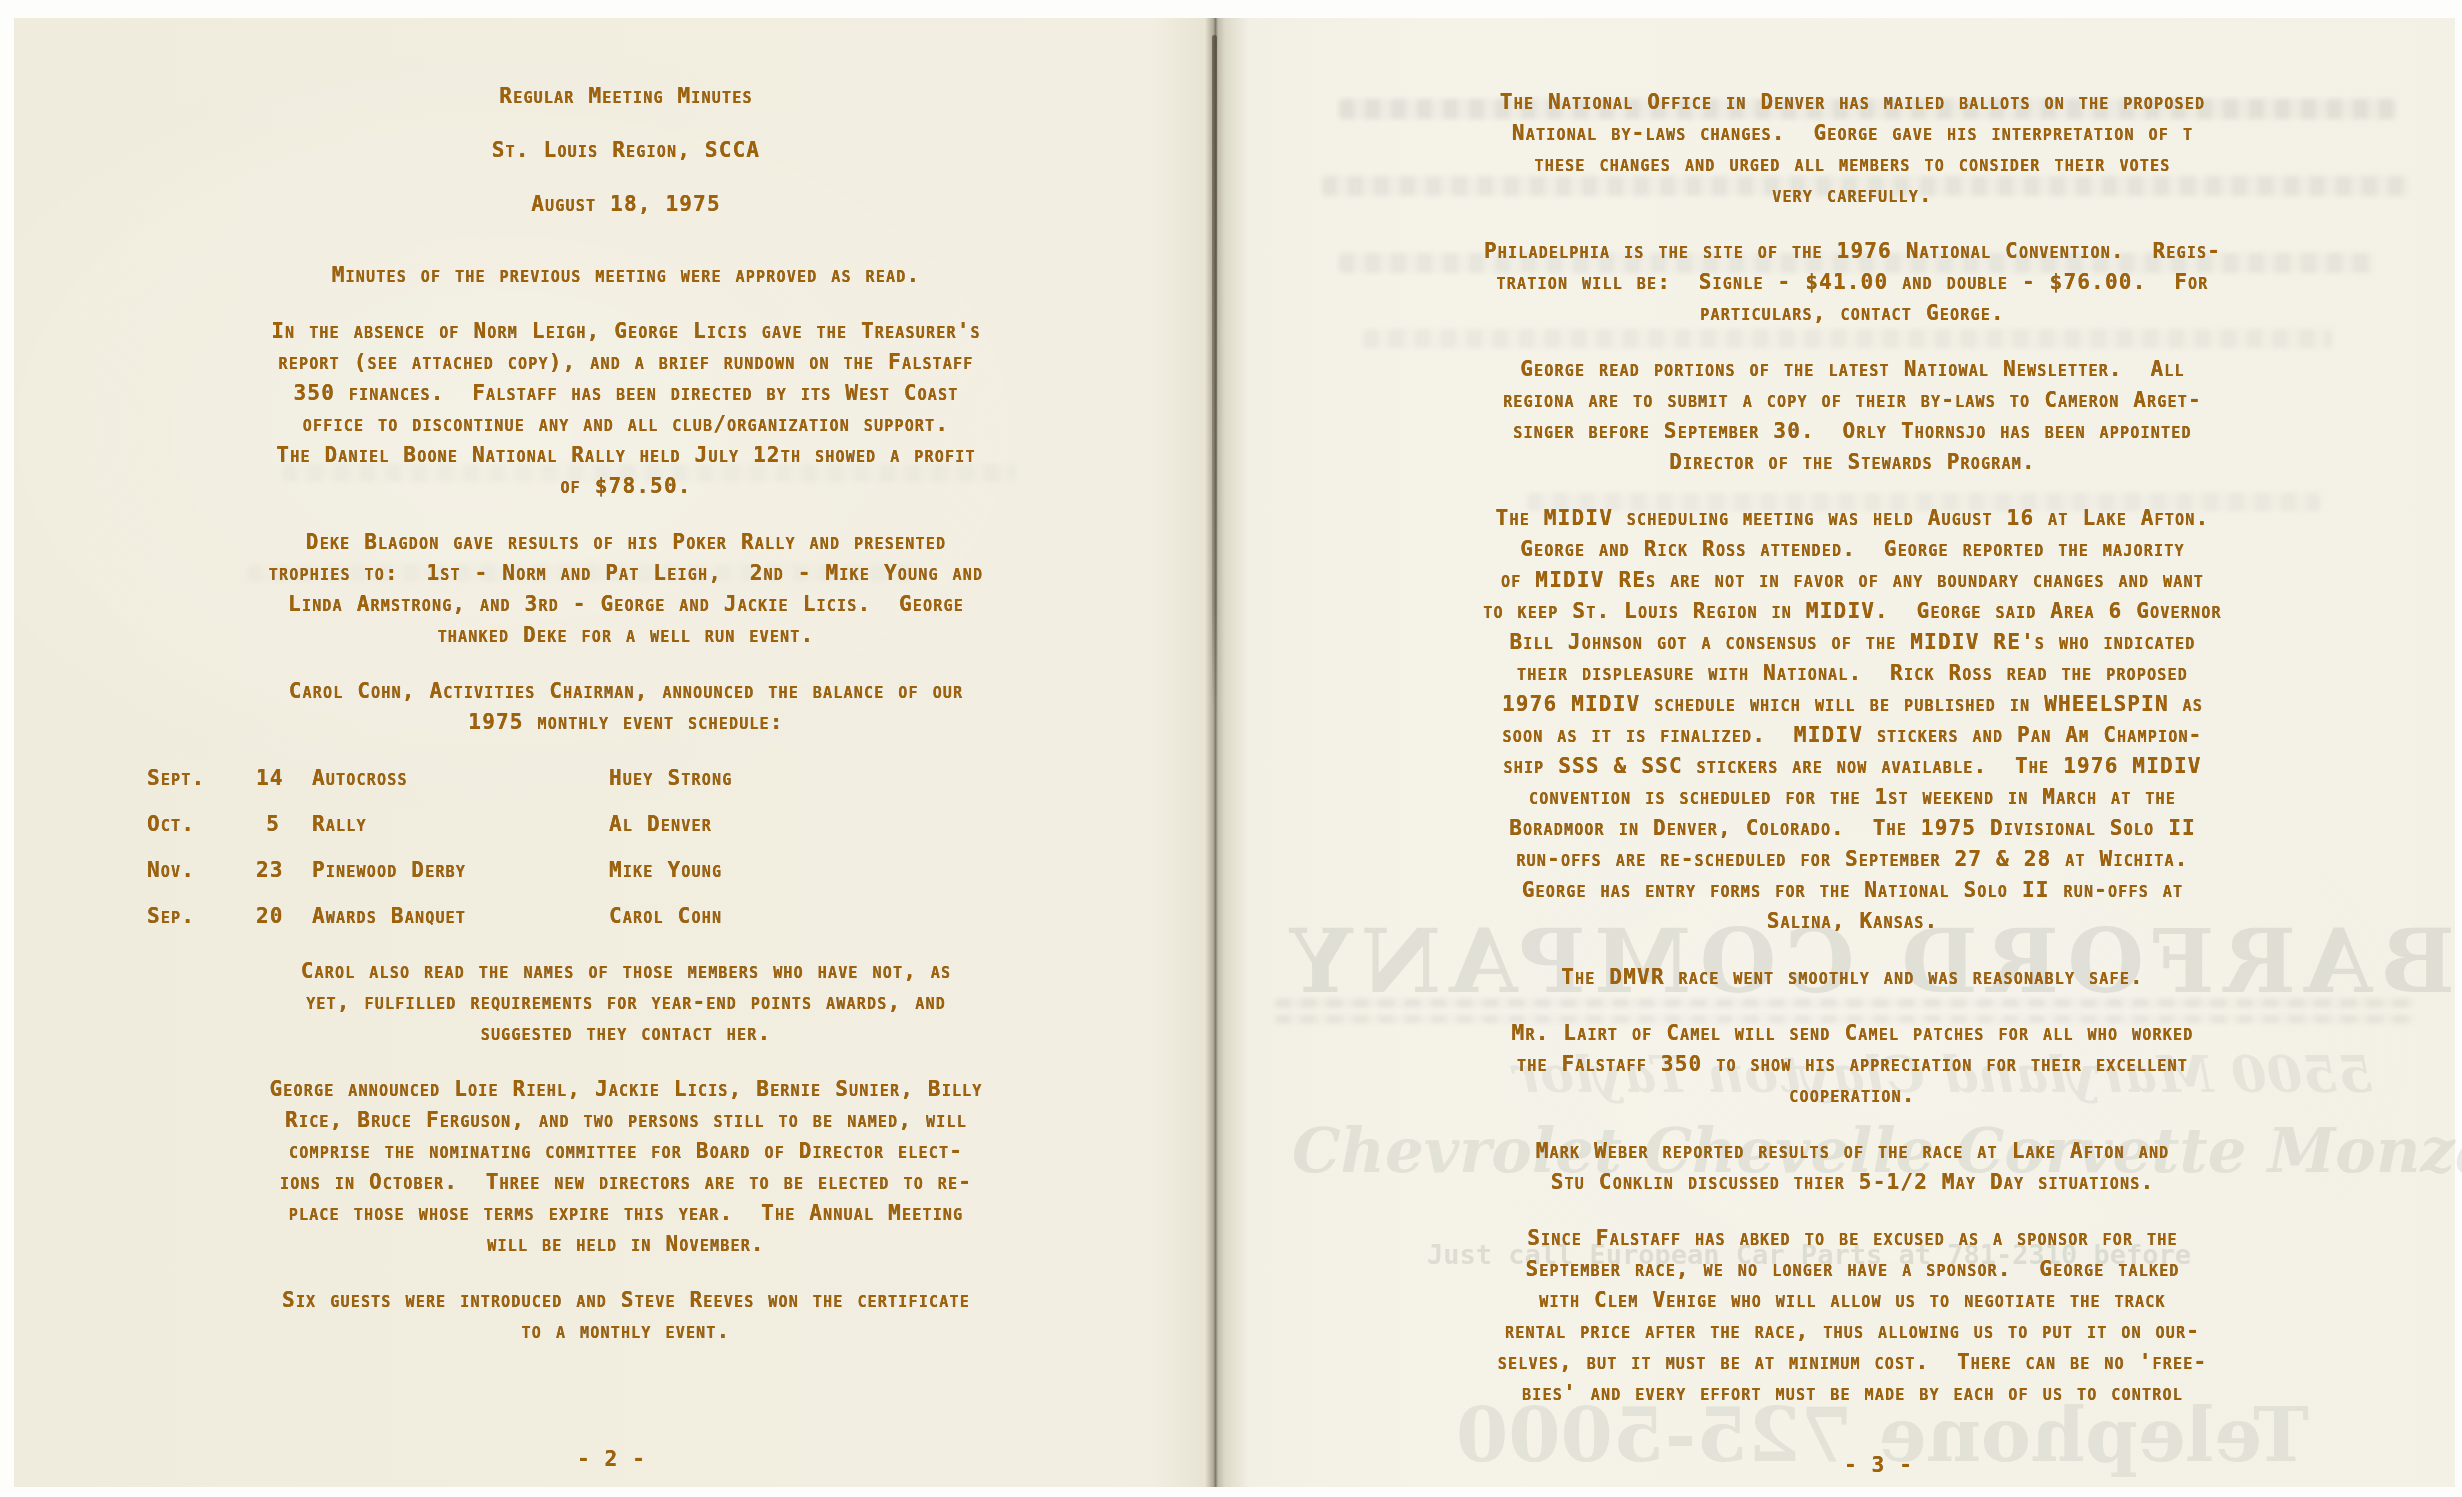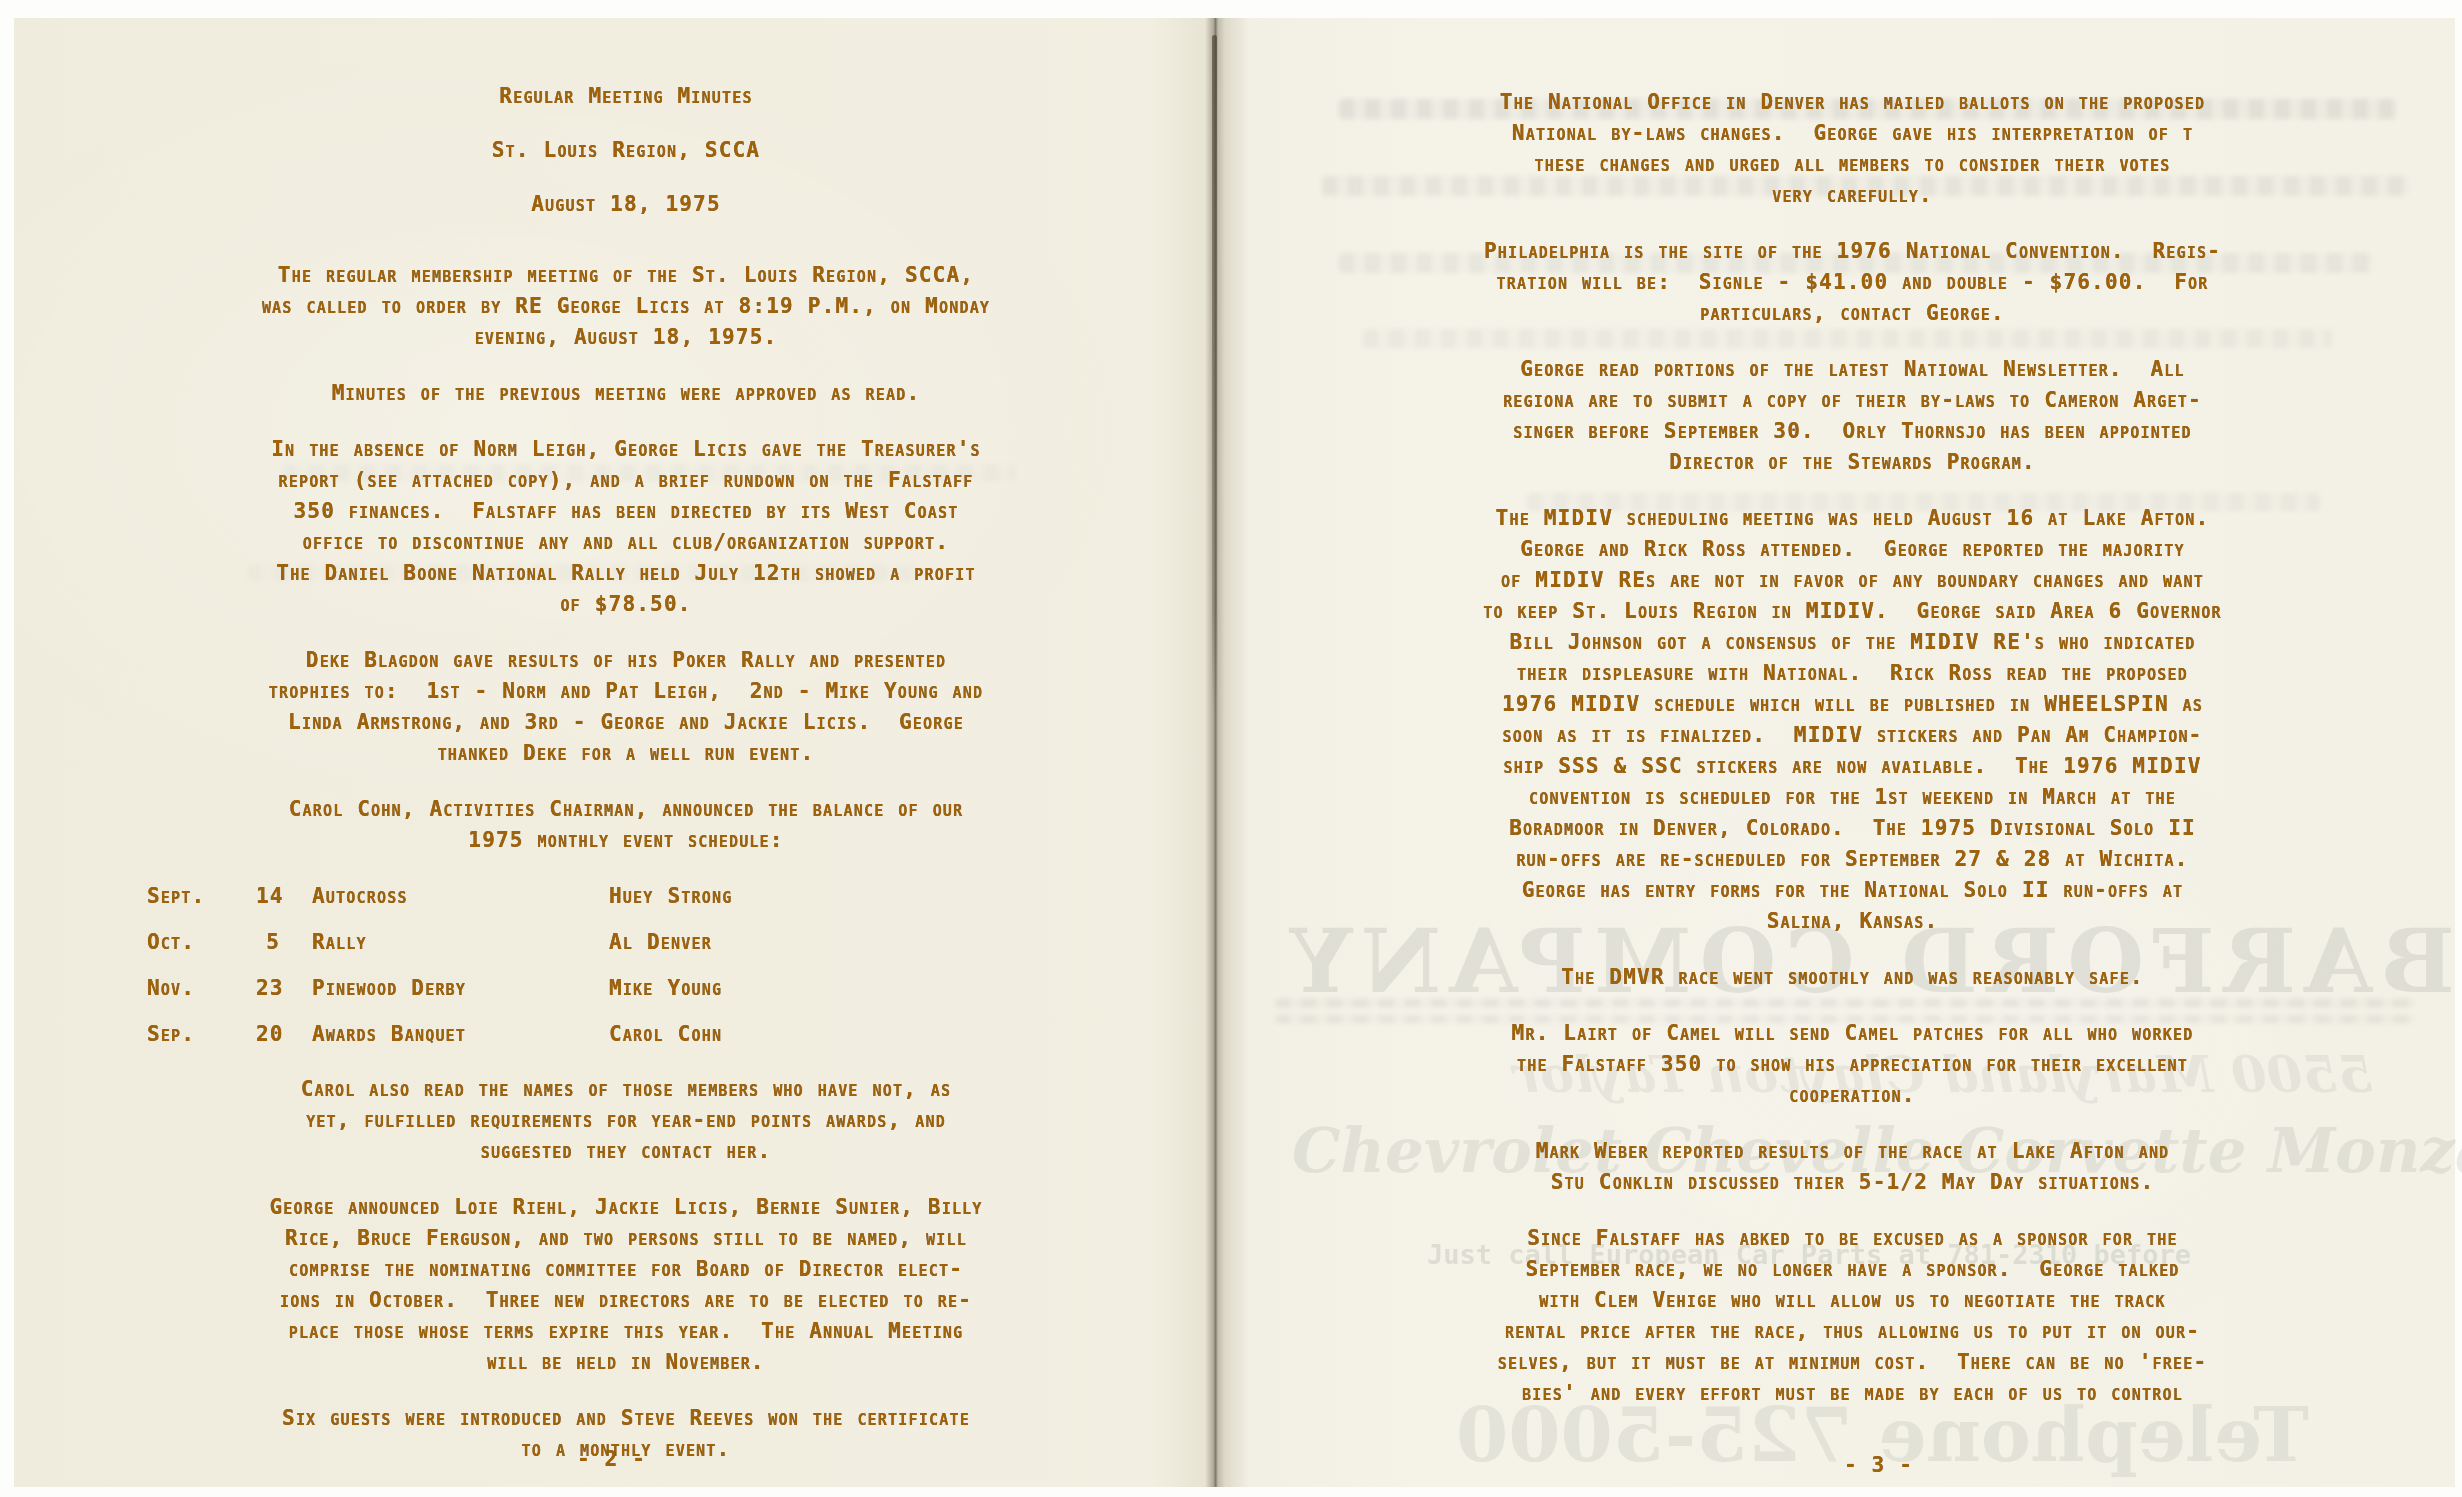--- a/index.html
+++ b/index.html
@@ -61,23 +61,20 @@
   <div class="ghost g-serif mirror" style="left:1539px;top:909px;width:916px;font-size:88px;letter-spacing:8.2px;color:rgba(125,138,128,.17);white-space:nowrap;">BARFORD COMPANY</div>
   <div class="ghost g-serif mirror" style="left:1492px;top:1044px;width:881px;font-size:51px;font-style:italic;color:rgba(130,142,132,.12);white-space:nowrap;">5500 Maryland     Clayton     Taylor</div>
   <div class="ghost g-serif" style="left:1292px;top:1115px;width:1163px;font-size:61px;font-style:italic;color:rgba(128,140,130,.16);white-space:nowrap;">Chevrolet      Chevelle      Corvette      Monza</div>
   <div class="ghost" style="left:1427px;top:1209px;font-size:27px;font-weight:700;color:rgba(125,138,128,.2);white-space:nowrap;margin-top:30px;">Just call European Car Parts at 781-2310 before</div>
   <div class="ghost g-serif mirror" style="left:1457px;top:1391px;width:852px;font-size:75px;color:rgba(128,140,132,.15);white-space:nowrap;">Telephone 725-5000</div>
 
   <div id="col-left" class="col">
     <div class="t title">Regular Meeting Minutes
 St. Louis Region, SCCA
 August 18, 1975</div>
-    <div class="t para">The regular membership meeting of the St. Louis Region, SCCA,
-was called to order by RE George Licis at 8:19 P.M., on Monday
-evening, August 18, 1975.</div>
     <div class="t para">Minutes of the previous meeting were approved as read.</div>
     <div class="t para">In the absence of Norm Leigh, George Licis gave the Treasurer's
 report (see attached copy), and a brief rundown on the Falstaff
 350 finances.  Falstaff has been directed by its West Coast
 office to discontinue any and all club/organization support.
 The Daniel Boone National Rally held July 12th showed a profit
 of $78.50.</div>
     <div class="t para">Deke Blagdon gave results of his Poker Rally and presented
 trophies to:  1st - Norm and Pat Leigh,  2nd - Mike Young and
 Linda Armstrong, and 3rd - George and Jackie Licis.  George

